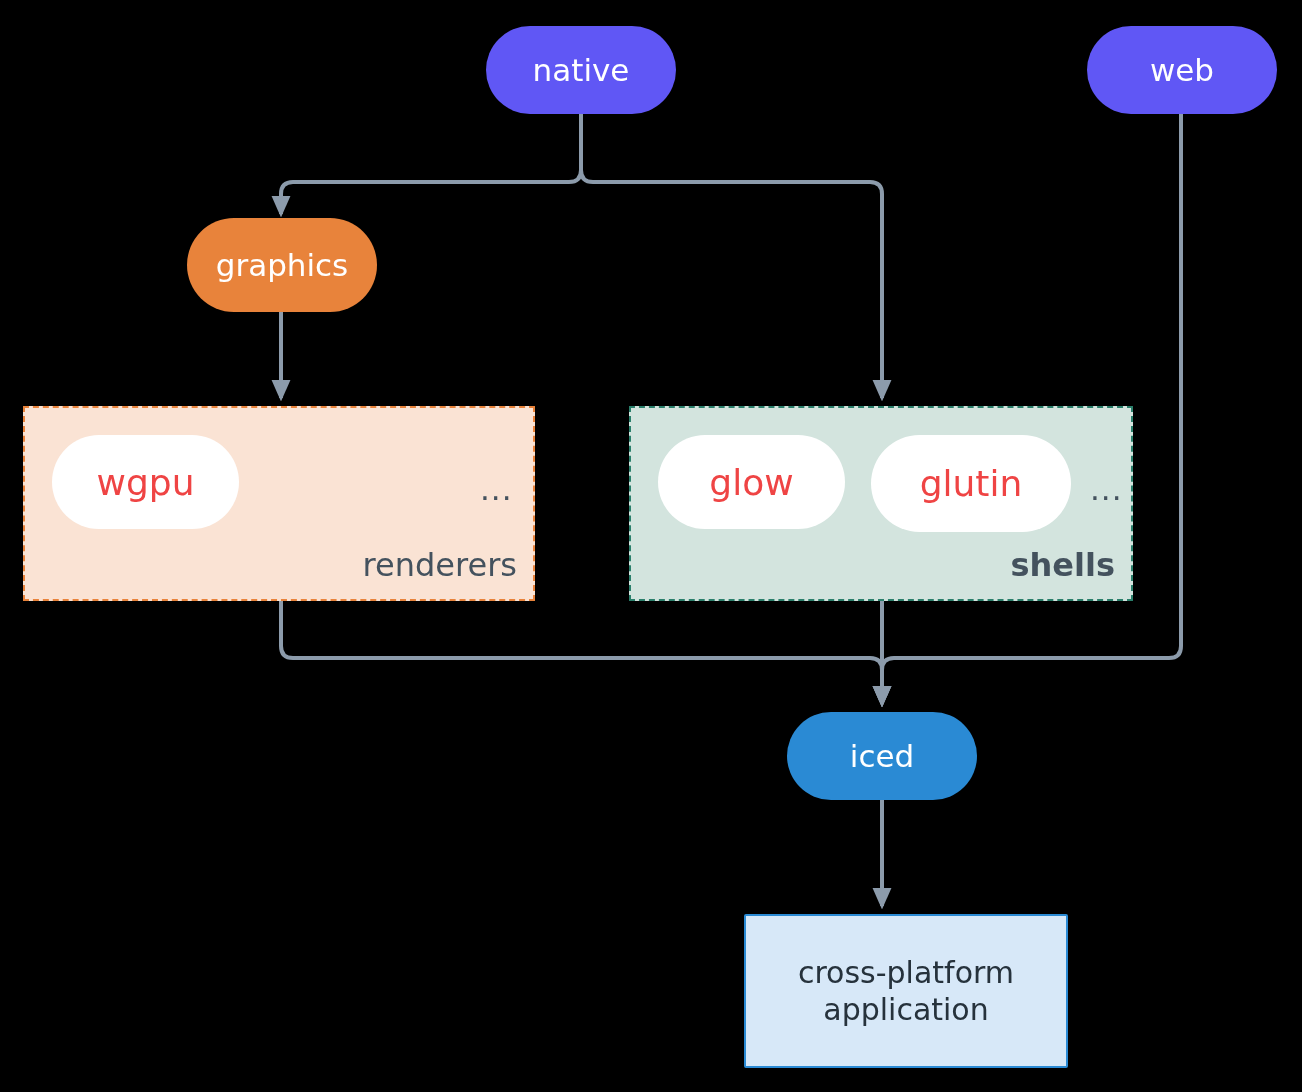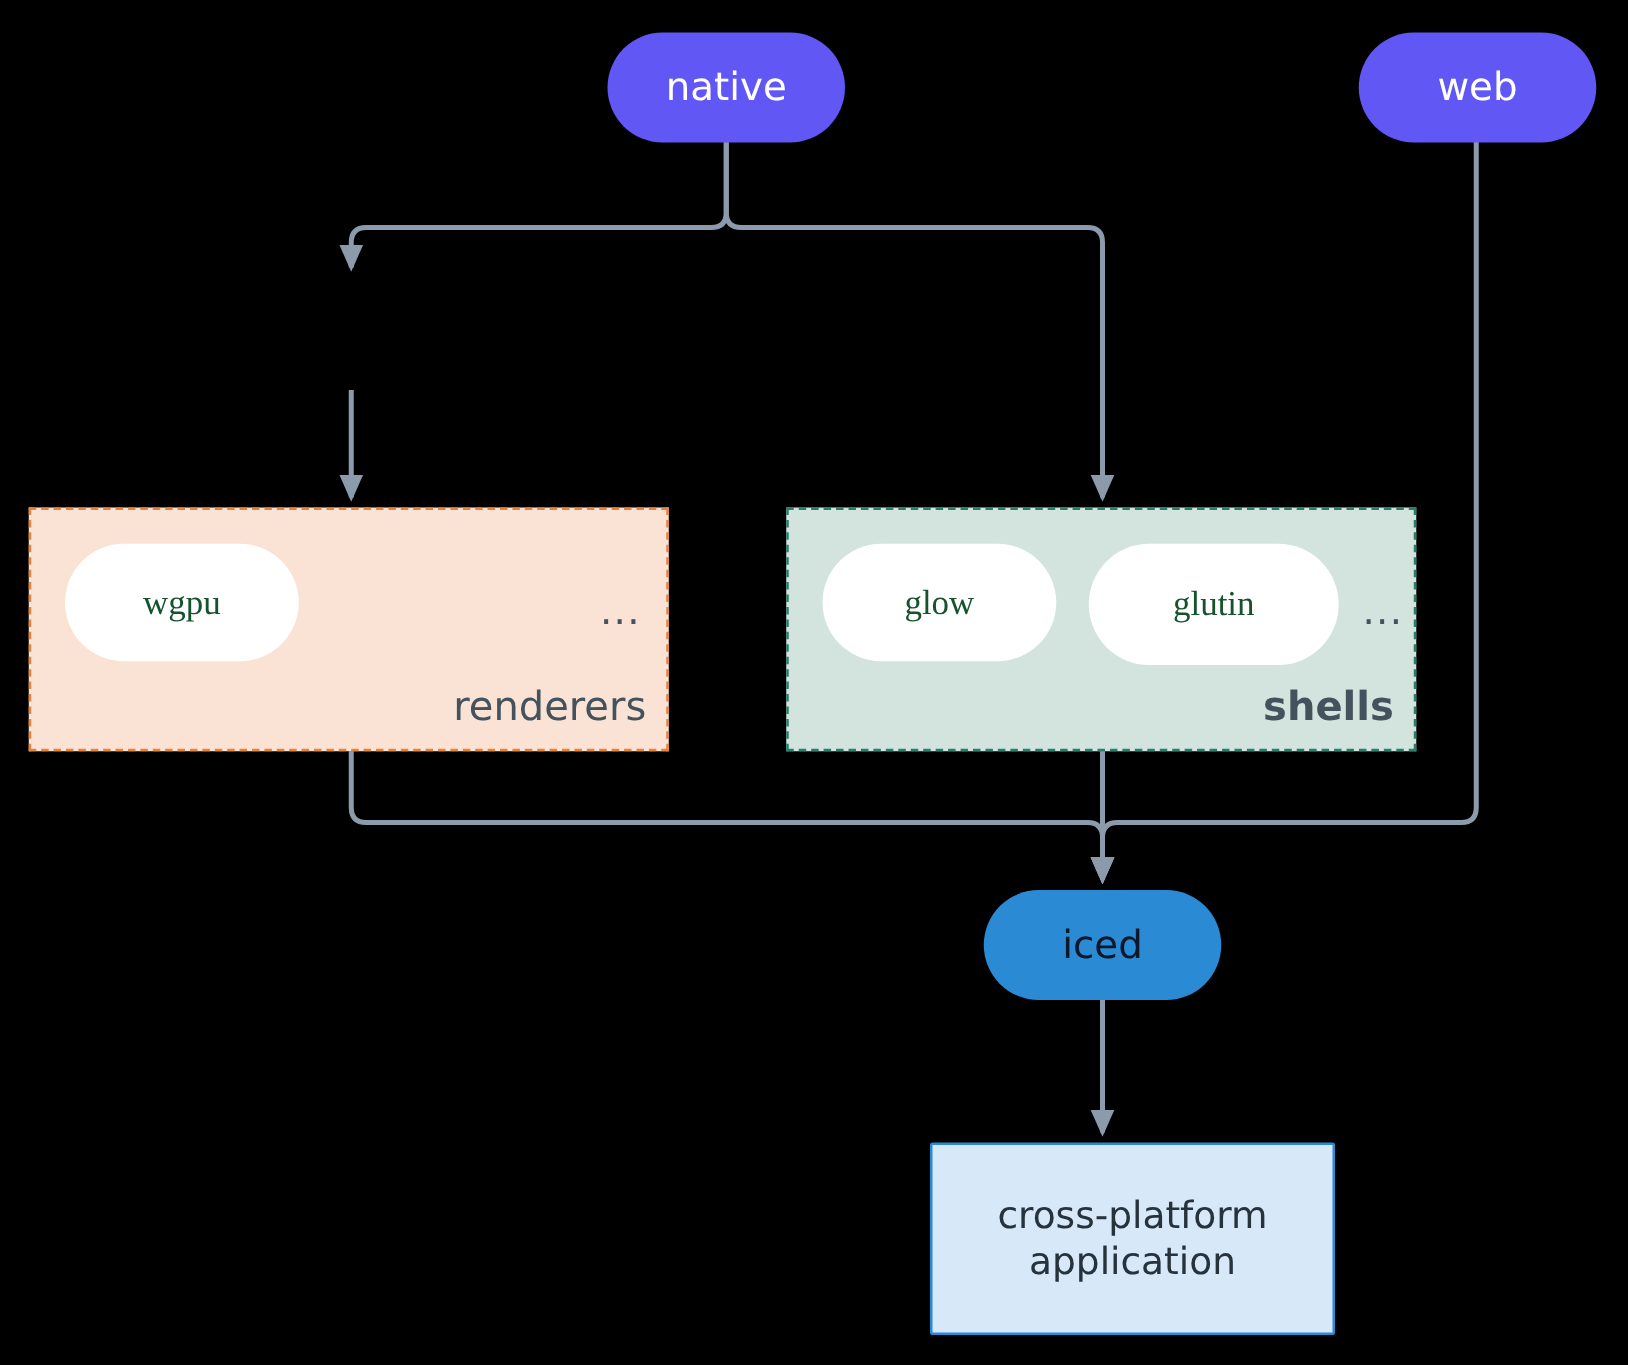--- a/index.html
+++ b/index.html
@@ -45,30 +45,29 @@
     color: #ffffff;
     font-size: 31px;
   }
   .node-graphics {
     background: #e8833b;
     color: #ffffff;
     font-size: 31px;
   }
   .node-iced {
     background: #2a8ad4;
-    color: #0f172a;
+    color: #ffffff;
     font-size: 31px;
   }
   
   .leaf {
     background: #ffffff;
-    color: #14532d;
-    font-size: 28px;
+    color: #ef4444;
+    font-size: 36px;
     border-radius: 999px;
-    font-family: Liberation Serif, serif;
   }
   
   .group {
     position: absolute;
     box-sizing: border-box;
   }
   .group-renderers {
     background: #fae3d4;
     border: 2px dashed #e8833b;
   }
@@ -124,20 +123,21 @@
       <path d="M 1181 113 L 1181 646 Q 1181 658 1169 658 L 894 658 Q 882 658 882 670 L 882 704" marker-end="url(#arrowhead)"></path>
 
       <path d="M 882 800 L 882 906" marker-end="url(#arrowhead)"></path>
     </g>
   </svg>
 
   <div class="node pill node-native" style="left:486px; top:26px; width:190px; height:88px;">native</div>
 
   <div class="node pill node-web" style="left:1087px; top:26px; width:190px; height:88px;">web</div>
 
+  <div class="node pill node-graphics" style="left:187px; top:218px; width:190px; height:94px;">graphics</div>
 
   <div class="group group-renderers" style="left:23px; top:406px; width:512px; height:195px;">
 
     <div class="node leaf" style="left:27px; top:27px; width:187px; height:94px;">wgpu</div>
 
 
     <div class="ellipsis" style="left:455px; top:66px;">...</div>
 
     <div class="group-label" style="right:16px; bottom:15px;">renderers</div>
   </div>

